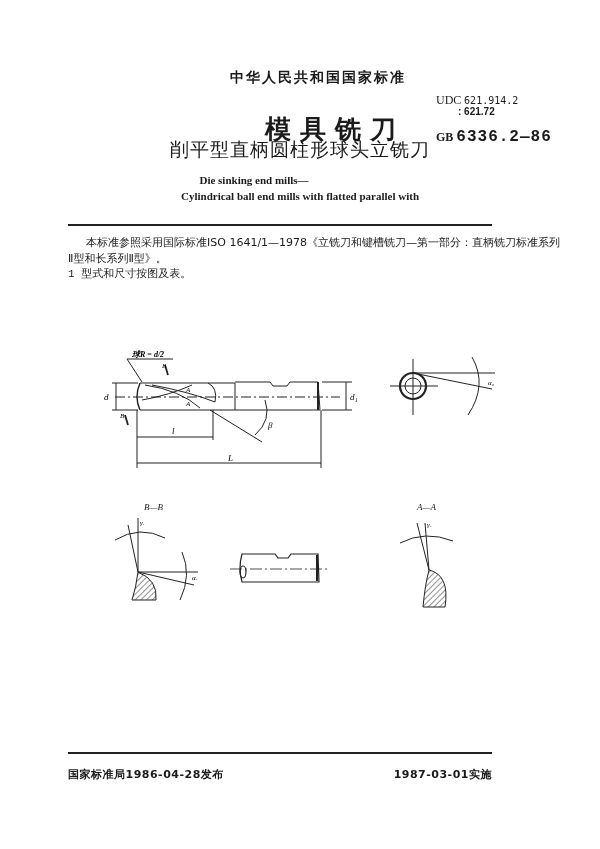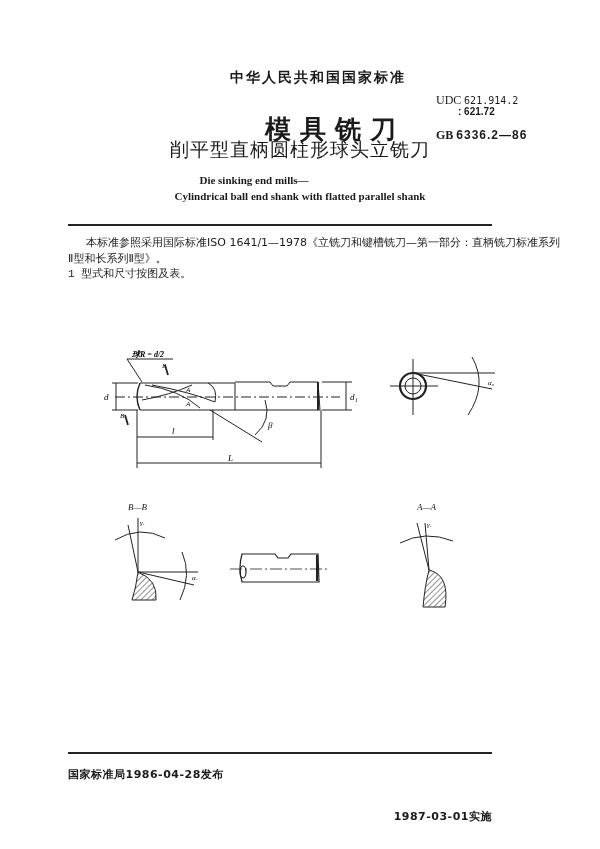--- a/index.html
+++ b/index.html
@@ -9,35 +9,35 @@
   .std-header { left:0; width:600px; top:69px; text-align:center; font-size:14px; font-weight:bold; letter-spacing:2px;margin-left:18px; }
   .title-main { left:0; width:600px; top:112px; text-align:center; font-size:26px; font-weight:bold; letter-spacing:9px;margin-left:35px; }
   .title-sub { left:0; width:600px; top:137px; text-align:center; font-size:19px; letter-spacing:1px; }
   .en1 { left:0; width:508px; top:174px; text-align:center; font-family:"Liberation Serif", serif; font-weight:bold; font-size:11px; }
   .en2 { left:0; width:600px; top:190px; text-align:center; font-family:"Liberation Serif", serif; font-weight:bold; font-size:11px; }
   .udc { left:436px; top:94px; font-family:"Liberation Serif", serif; font-weight:normal; font-size:11px; line-height:12px; }
   .udc .lbl { font-size:12px; }
   .udc .num { font-family:"DejaVu Sans Mono", monospace; font-size:10px; }
   .udc2 { left:458px; top:106px; font-family:Liberation Sans, sans-serif; font-weight:bold; font-size:10px; }
   .gb { left:436px; top:128px; font-family:"Liberation Serif", serif; font-weight:bold; font-size:12px; }
-  .gb .num { font-family:Liberation Sans, sans-serif; font-size:12px; letter-spacing:1px; }
+  .gb .num { font-family:Liberation Mono, monospace; font-size:16px; letter-spacing:1px; }
   .rule { height:2px; background:#222; }
   .para { font-size:11px; line-height:15px; }
   .footer-left { left:68px; top:767px; font-size:11px; font-weight:bold; letter-spacing:0.5px; }
-  .footer-right { left:392px; top:767px; width:100px; text-align:right; font-size:11px; font-weight:bold; letter-spacing:0.5px;margin-top:42px; }
+  .footer-right { left:392px; top:767px; width:100px; text-align:right; font-size:11px; font-weight:bold; letter-spacing:0.5px; }
   svg text { font-family:"Liberation Serif", serif; font-style:italic; }
 </style>
 </head>
 <body>
 
 <div class="abs std-header">中华人民共和国国家标准</div>
 <div class="abs title-main">模具铣刀</div>
 <div class="abs title-sub">削平型直柄圆柱形球头立铣刀</div>
 <div class="abs en1">Die sinking end mills—</div>
-<div class="abs en2">Cylindrical ball end shank with flatted parallel shank</div>
+<div class="abs en2">Cylindrical ball end mills with flatted parallel with</div>
 
 <div class="abs udc">
   <span class="lbl">UDC</span>
   <span class="num">621.914.2</span>
 </div>
 <div class="abs udc2">: 621.72</div>
 <div class="abs gb">
   <span>GB</span>
   <span class="num">6336.2—86</span>
 </div>
@@ -125,21 +125,21 @@
     <line x1="18" y1="25" x2="28" y2="72"></line>
     <line x1="28" y1="18" x2="28" y2="72"></line>
     <line x1="28" y1="72" x2="88" y2="72"></line>
     <line x1="28" y1="72" x2="84" y2="85"></line>
     <path d="M72 52 Q82 75 70 100"></path>
     <path d="M28 72 Q48 80 46 100 L22 100 Q26 88 28 72 Z" fill="url(#hatch)"></path>
   </g>
   <text x="30" y="25" font-size="7">γₓ</text>
   <text x="82" y="80" font-size="7">αₓ</text>
 </svg>
-<div class="abs" style="left:128px; top:502px; font-family:'Liberation Serif',serif; font-style:italic; font-size:9px;">B—B</div>
+<div class="abs" style="left:144px; top:502px; font-family:'Liberation Serif',serif; font-style:italic; font-size:9px;">B—B</div>
 
 <svg class="abs" style="left:230px; top:550px;" width="100" height="40" viewBox="0 0 100 40">
   <g stroke="#222" fill="none" stroke-width="1.2">
     <path d="M12 4 L45 4 L48 8 L58 8 L61 4 L88 4 L89 32 L12 32 Q8 18 12 4 Z"></path>
     <line x1="87" y1="5" x2="87" y2="31" stroke-width="2"></line>
     <line x1="0" y1="19" x2="100" y2="19" stroke-dasharray="12,3,2,3" stroke-width="0.8"></line>
     <ellipse cx="13" cy="22" rx="3" ry="6"></ellipse>
   </g>
 </svg>
 

